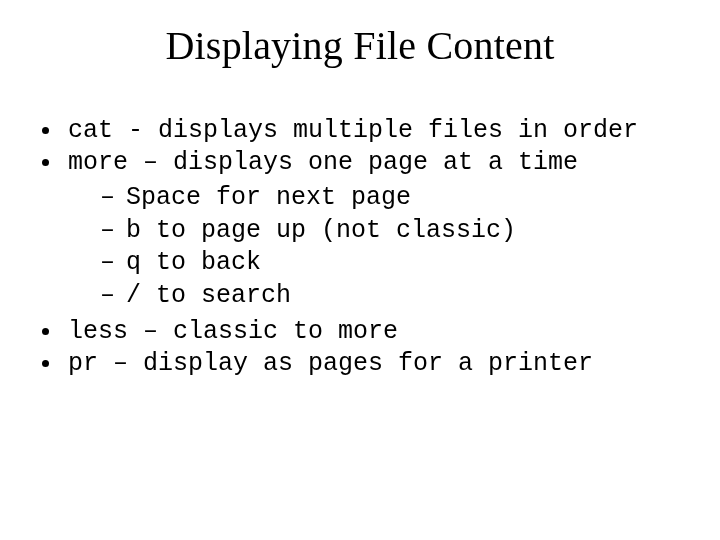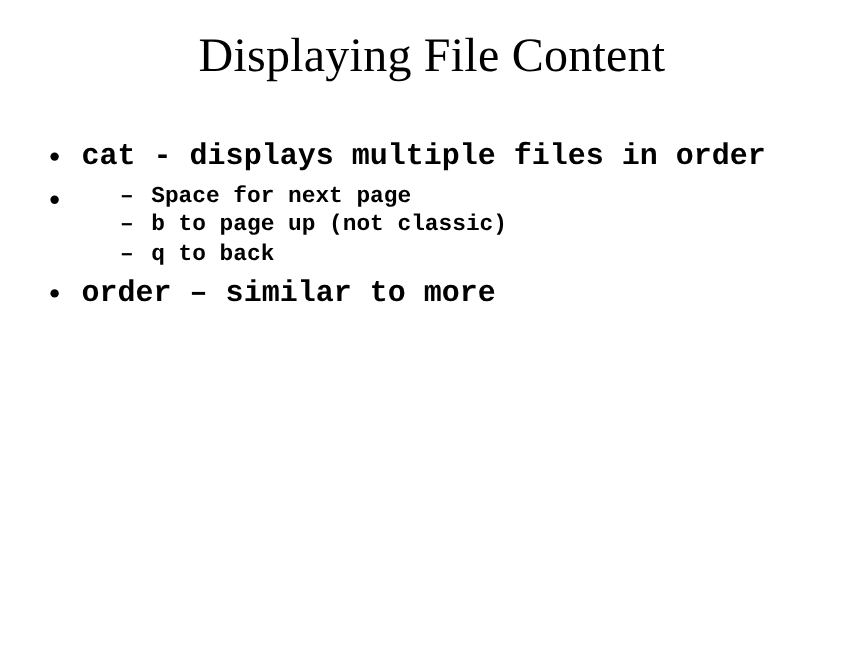--- a/index.html
+++ b/index.html
@@ -21,21 +21,20 @@
     font-size: 40px;
     font-weight: 400;
     text-align: center;
     margin: 0 0 46px 0;
     letter-spacing: 0.2px;
   }
   ul.bullets, ul.sub-bullets {
     list-style: none;
     margin: 0;
     padding: 0;
-    font-weight: bold;
   }
   ul.bullets > li {
     font-family: "Courier New", Courier, monospace;
     font-size: 25px;
     line-height: 1.26;
     padding-left: 34px;
     position: relative;
   }
   ul.bullets > li::before {
     content: "";
@@ -45,21 +44,21 @@
     width: 7px;
     height: 7px;
     background: #000;
     border-radius: 50%;
   }
   ul.sub-bullets {
     margin: 4px 0 4px 0;
   }
   ul.sub-bullets > li {
     font-family: "Courier New", Courier, monospace;
-    font-size: 19px;
+    font-size: 25px;
     line-height: 1.3;
     padding-left: 58px;
     position: relative;
   }
   ul.sub-bullets > li::before {
     content: "\2013"; 
     position: absolute;
     left: 32px;
     top: 0;
     font-family: "Courier New", Courier, monospace;
@@ -72,34 +71,41 @@
 
   <h1 class="title">Displaying File Content</h1>
 
   <ul class="bullets">
 
     <li>
       <span>cat - displays multiple files in order</span>
     </li>
 
     <li>
+      <span>more – displays one page at a time</span>
 
       <ul class="sub-bullets">
         <li>
           <span>Space for next page</span>
         </li>
         <li>
           <span>b to page up (not classic)</span>
         </li>
         <li>
           <span>q to back</span>
         </li>
+        <li>
+          <span>/ to search</span>
+        </li>
       </ul>
     </li>
 
     <li>
-      <span>order – similar to more</span>
+      <span>less – classic to more</span>
     </li>
 
+    <li>
+      <span>pr – display as pages for a printer</span>
+    </li>
 
   </ul>
 
 </div>
 
 </body></html>

